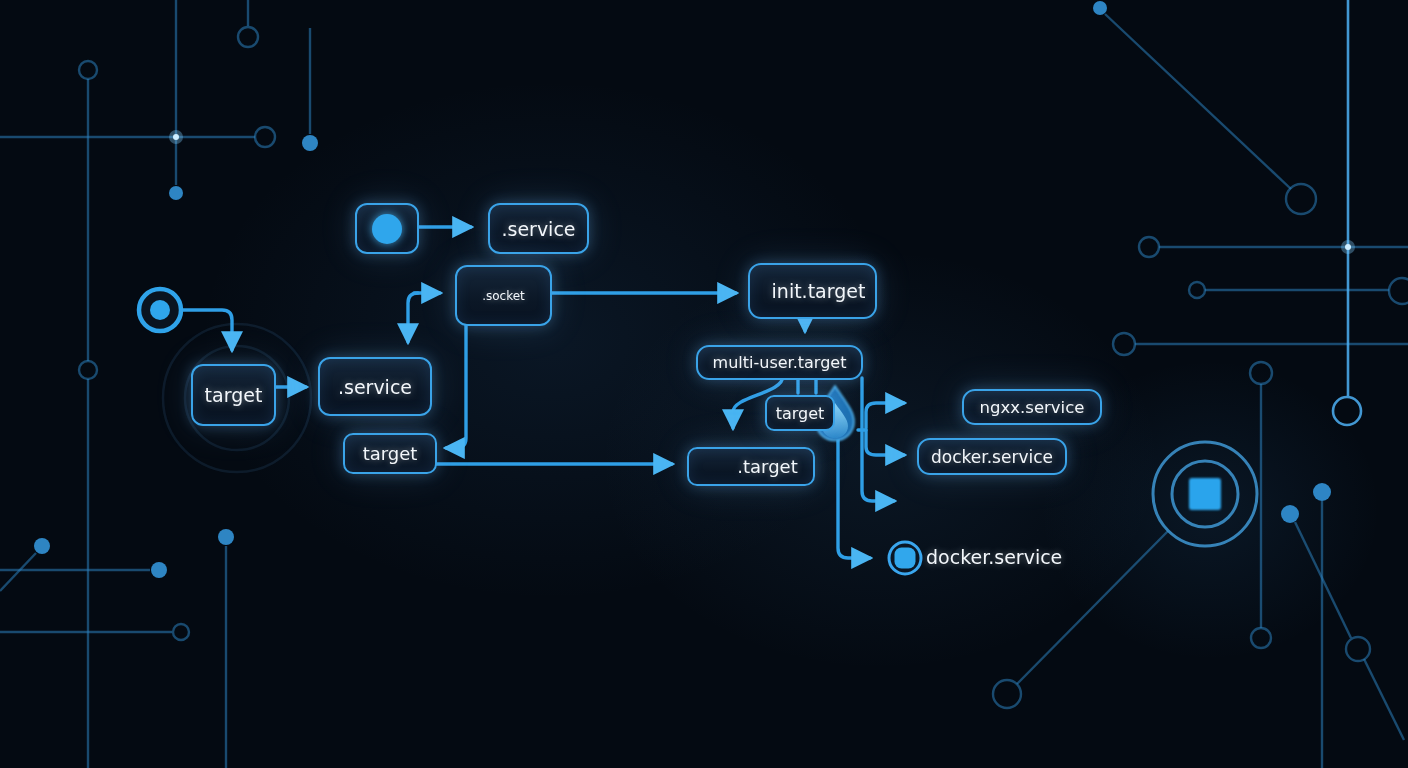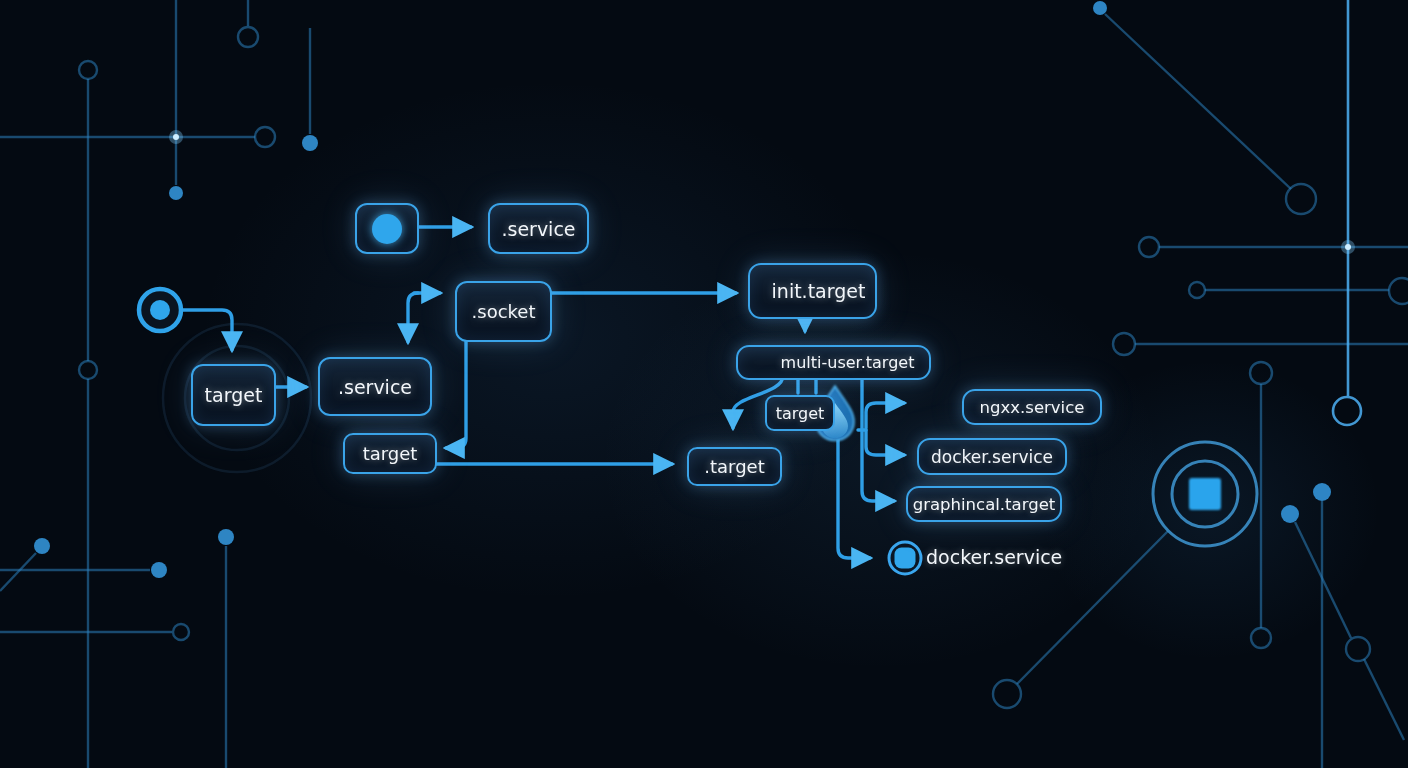--- a/index.html
+++ b/index.html
@@ -166,37 +166,36 @@
       <path d="M835,403 C841.5,412.5 848,419 848,426 C848,433.2 842,438.3 835,438.3 C828,438.3 822,433.2 822,426 C822,419 828.5,412.5 835,403 Z" fill="url(#dropGrad)"></path>
     </g>
   </svg>
 
   <div class="node" style="left:355px;top:203px;width:60px;height:47px;">
     <div class="icon-dot"></div>
   </div>
 
   <div class="node" style="left:488px;top:203px;width:97px;height:47px;font-size:19px;">.service</div>
 
-  <div class="node" style="left:455px;top:265px;width:93px;height:57px;font-size:18px;margin-top:16px;">.socket</div>
+  <div class="node" style="left:455px;top:265px;width:93px;height:57px;font-size:12px;">.socket</div>
 
   <div class="node pill" style="left:748px;top:263px;width:113px;height:52px;font-size:19px;padding-left:12px;">init.target</div>
 
   <div class="node" style="left:191px;top:364px;width:81px;height:58px;font-size:19px;">target</div>
 
   <div class="node" style="left:318px;top:357px;width:110px;height:55px;font-size:19px;">.service</div>
 
   <div class="node" style="left:343px;top:433px;width:90px;height:37px;font-size:18px;border-radius:10px;">target</div>
 
-  <div class="node" style="left:687px;top:447px;width:91px;height:35px;font-size:18px;border-radius:10px;">.target</div>
-
-  <div class="node pill" style="left:736px;top:345px;width:163px;height:31px;font-size:16px;padding-left:28px;">multi-user.target</div>
+  <div class="node" style="left:687px;top:447px;width:91px;height:35px;font-size:18px;border-radius:10px;padding-left:33px;">.target</div>
+
+  <div class="node pill" style="left:696px;top:345px;width:163px;height:31px;font-size:16px;">multi-user.target</div>
 
   <div class="node" style="left:765px;top:395px;width:66px;height:32px;font-size:16px;border-radius:9px;">target</div>
 
   <div class="node pill" style="left:918px;top:389px;width:136px;height:32px;font-size:16.5px;margin-left:44px;">ngxx.service</div>
 
   <div class="node pill" style="left:917px;top:438px;width:146px;height:33px;font-size:17px;">docker.service</div>
 
-  <div class="node pill" style="left:906px;top:486px;width:152px;height:32px;font-size:16.5px;">graphincal.target</div>
 
   <div class="free-label" style="left:926px;top:546px;font-size:19px;">docker.service</div>
 
 </div>
 
 </body></html>

